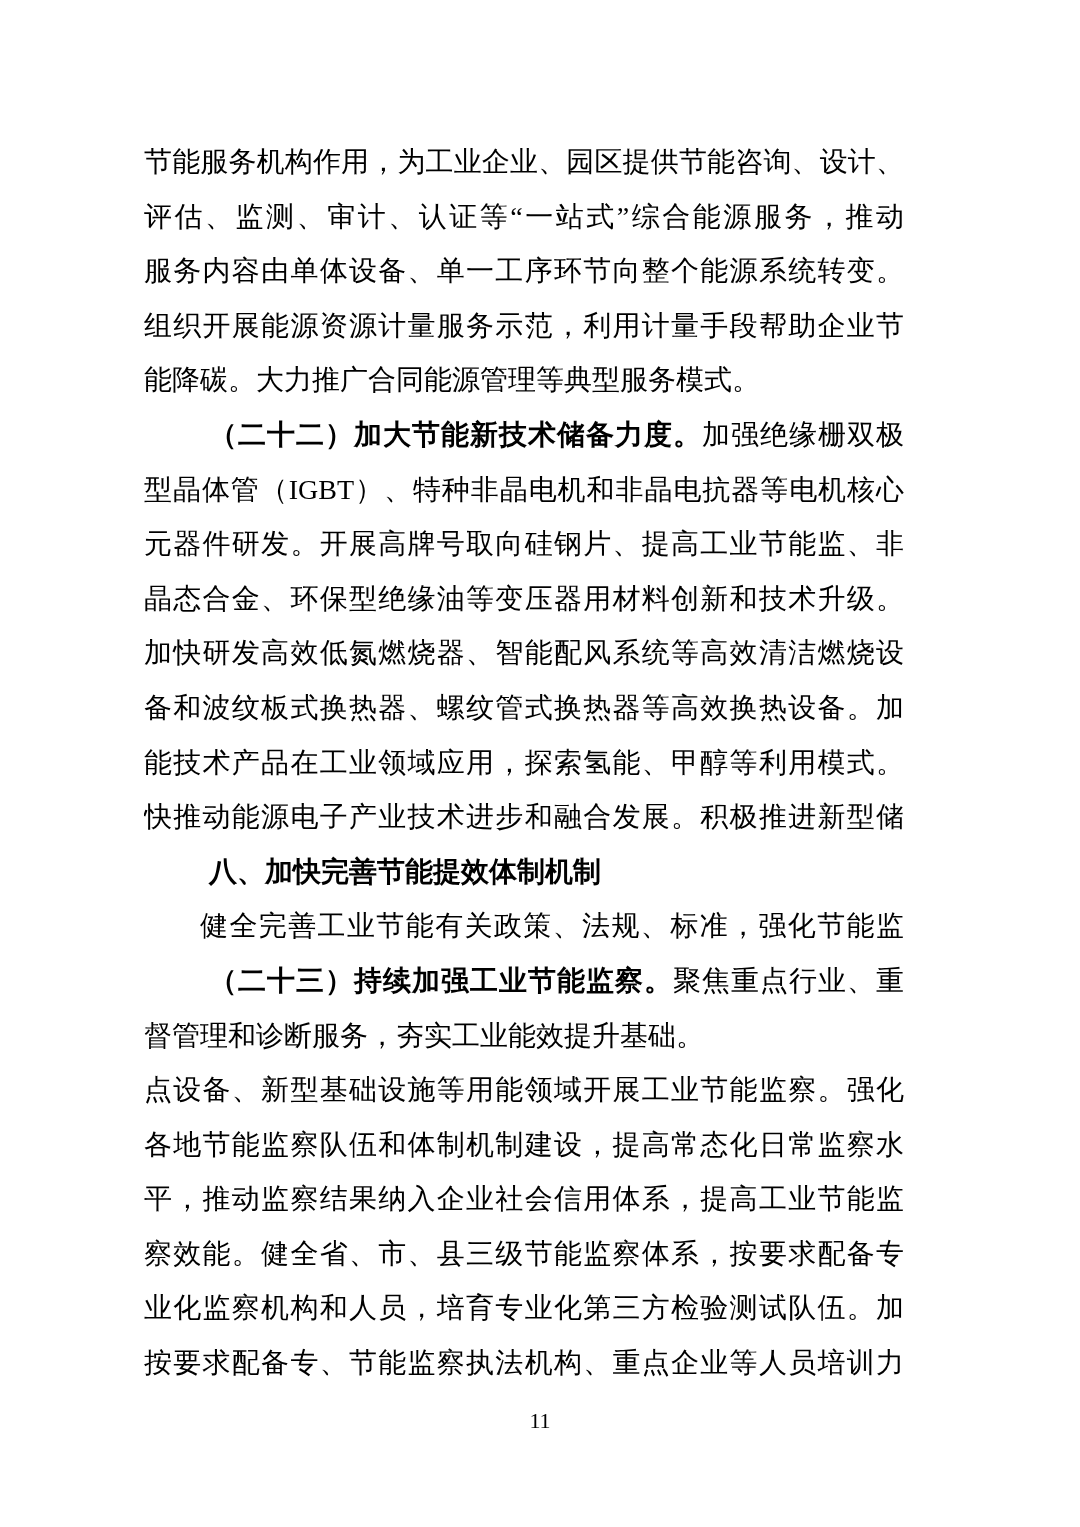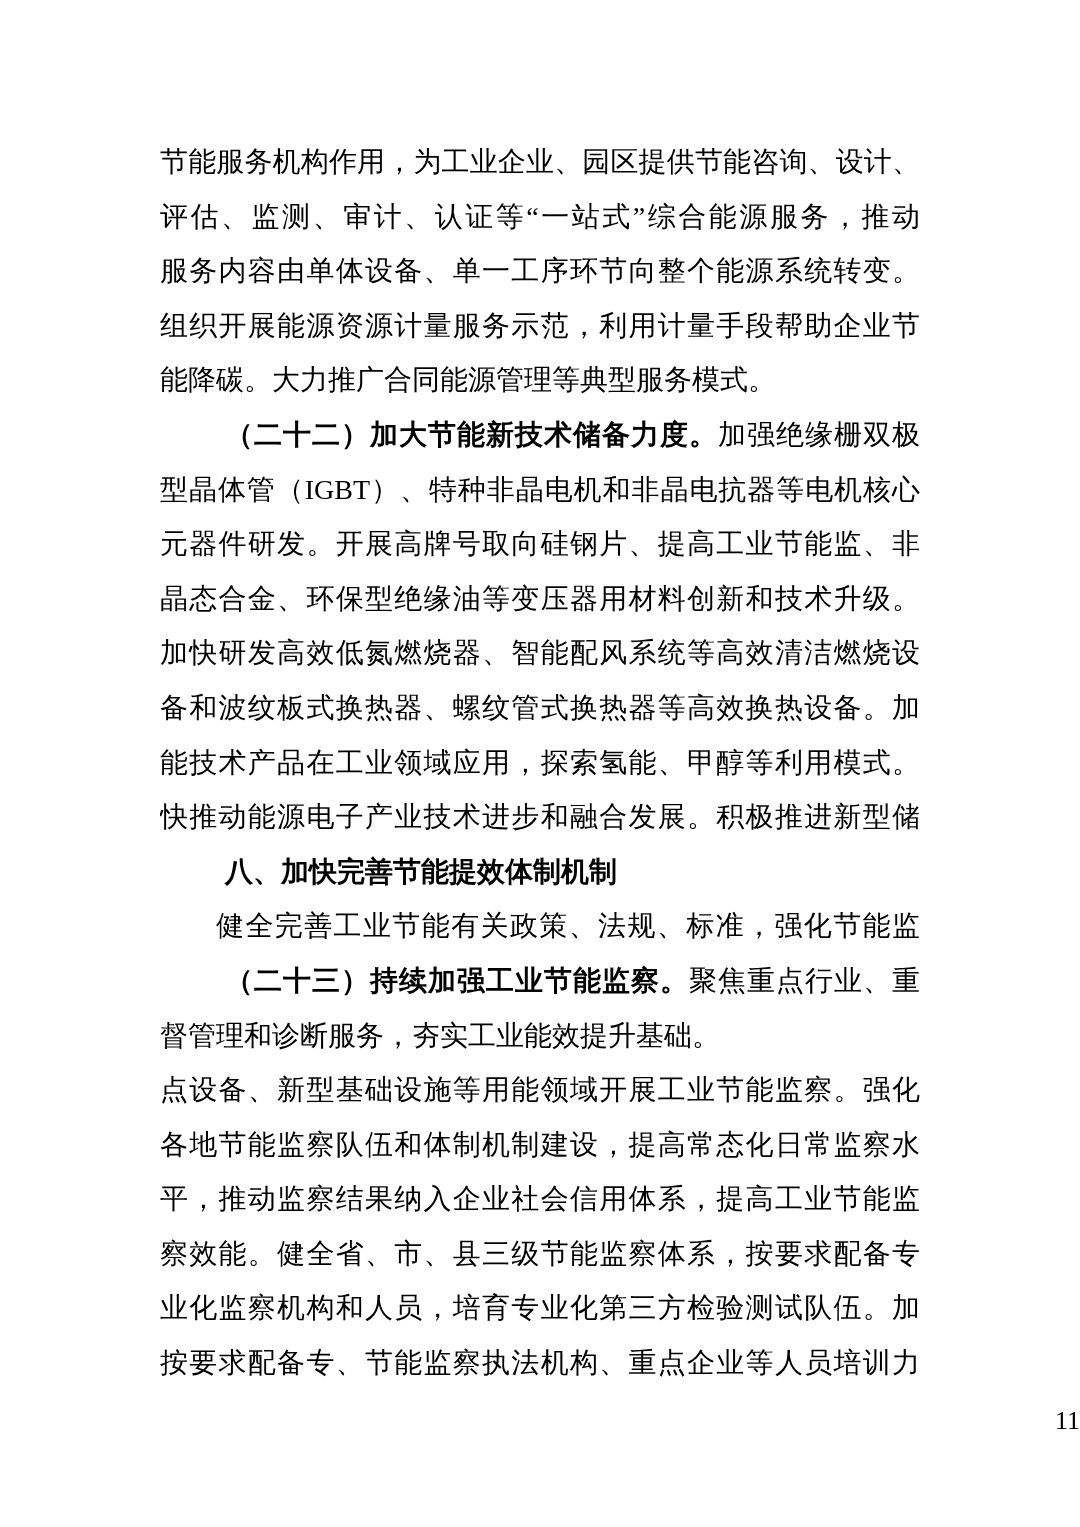--- a/index.html
+++ b/index.html
@@ -11,21 +11,21 @@
     position: relative;
     width: 1080px;
     height: 1527px;
     background: #ffffff;
     color: #000000;
     font-family: "Liberation Serif", serif;
     overflow: hidden;
   }
   .text-block {
     position: absolute;
-    left: 160px;
+    left: 144px;
     top: 135px;
     width: 760px;
   }
   .line {
     height: 54.6px;
     line-height: 54.6px;
     font-size: 28px;
     letter-spacing: 0;
     text-align: justify;
     text-align-last: left;
@@ -45,22 +45,22 @@
   }
   .seg.bold {
     font-weight: bold;
     margin-left: 9px;
   }
   .page-number {
     position: absolute;
     left: 0;
     top: 1406px;
     width: 100%;
-    text-align: right;
-    font-size: 26px;
+    text-align: center;
+    font-size: 22px;
     line-height: 30px;
     font-family: "Liberation Serif", serif;
     color: #000000;
   }
 </style>
 </head>
 <body>
 
 <div class="page">
   <div class="text-block" id="text-block">

